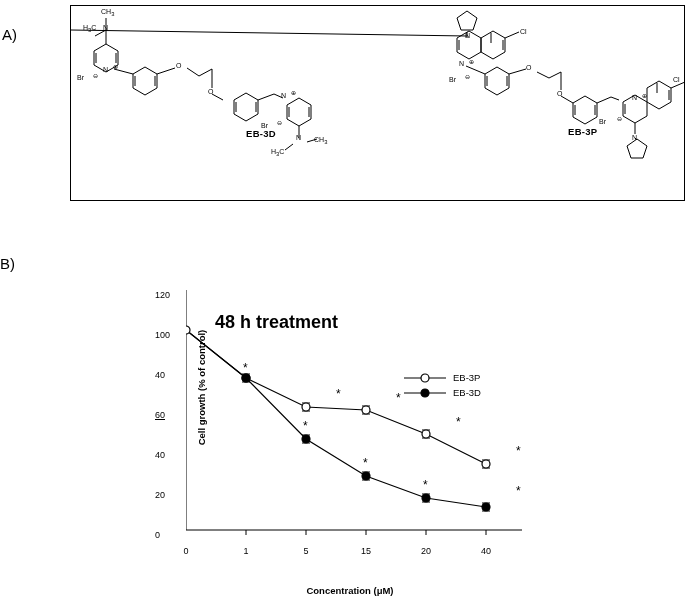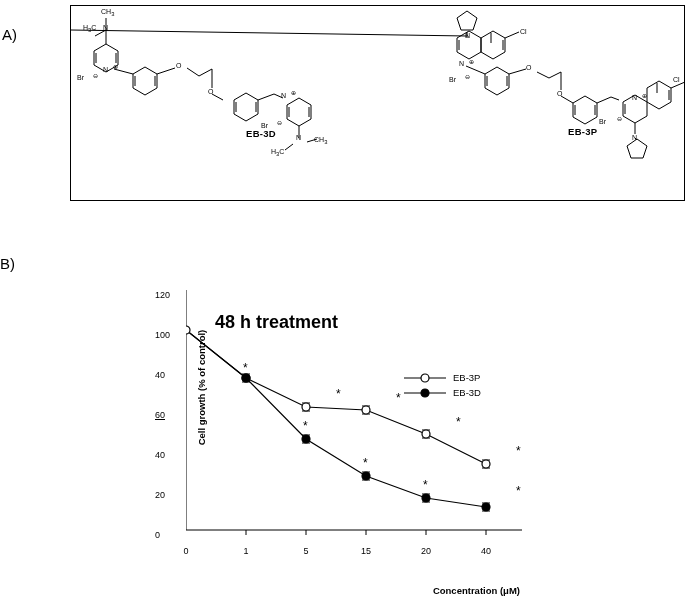--- a/index.html
+++ b/index.html
@@ -75,21 +75,21 @@
     transform: rotate(-90deg);
     transform-origin: center center;
     font-size: 9.5px;
     font-weight: bold;
   }
   #x-axis-label {
     position: absolute;
     left: 30px;
     top: 295px;
     width: 340px;
-    text-align: right;
+    text-align: center;
     font-size: 9.5px;
     font-weight: bold;
   }
   .ytick {
     position: absolute;
     width: 24px;
     text-align: left;
     font-size: 9px;
   }
   .xtick {

